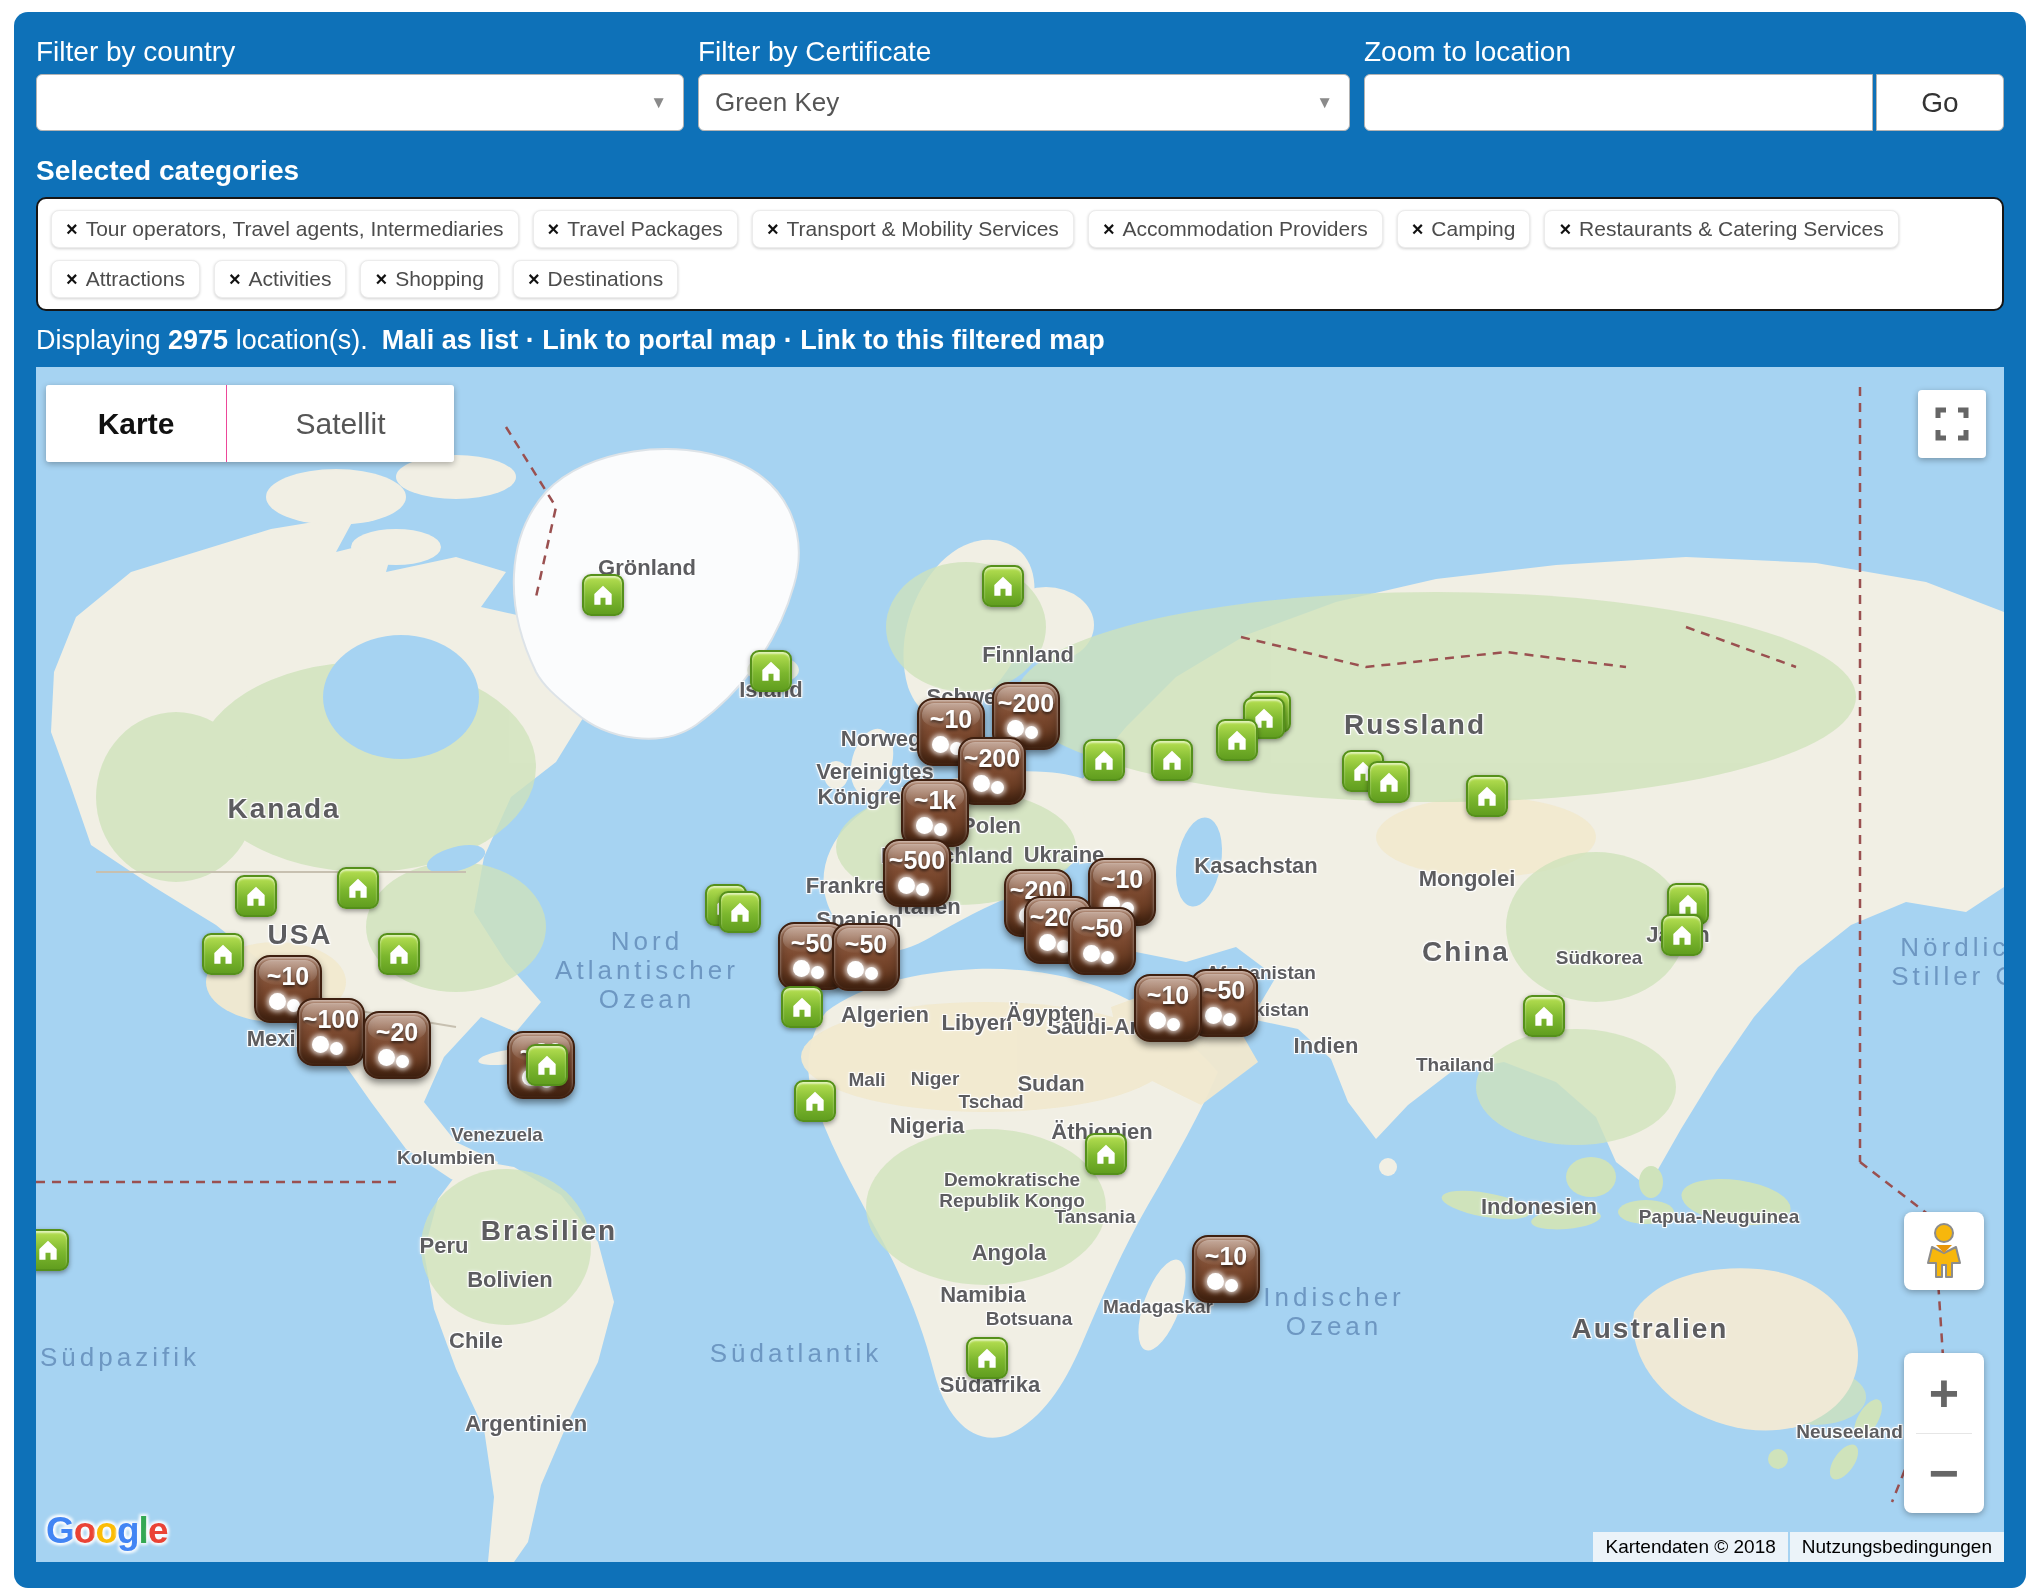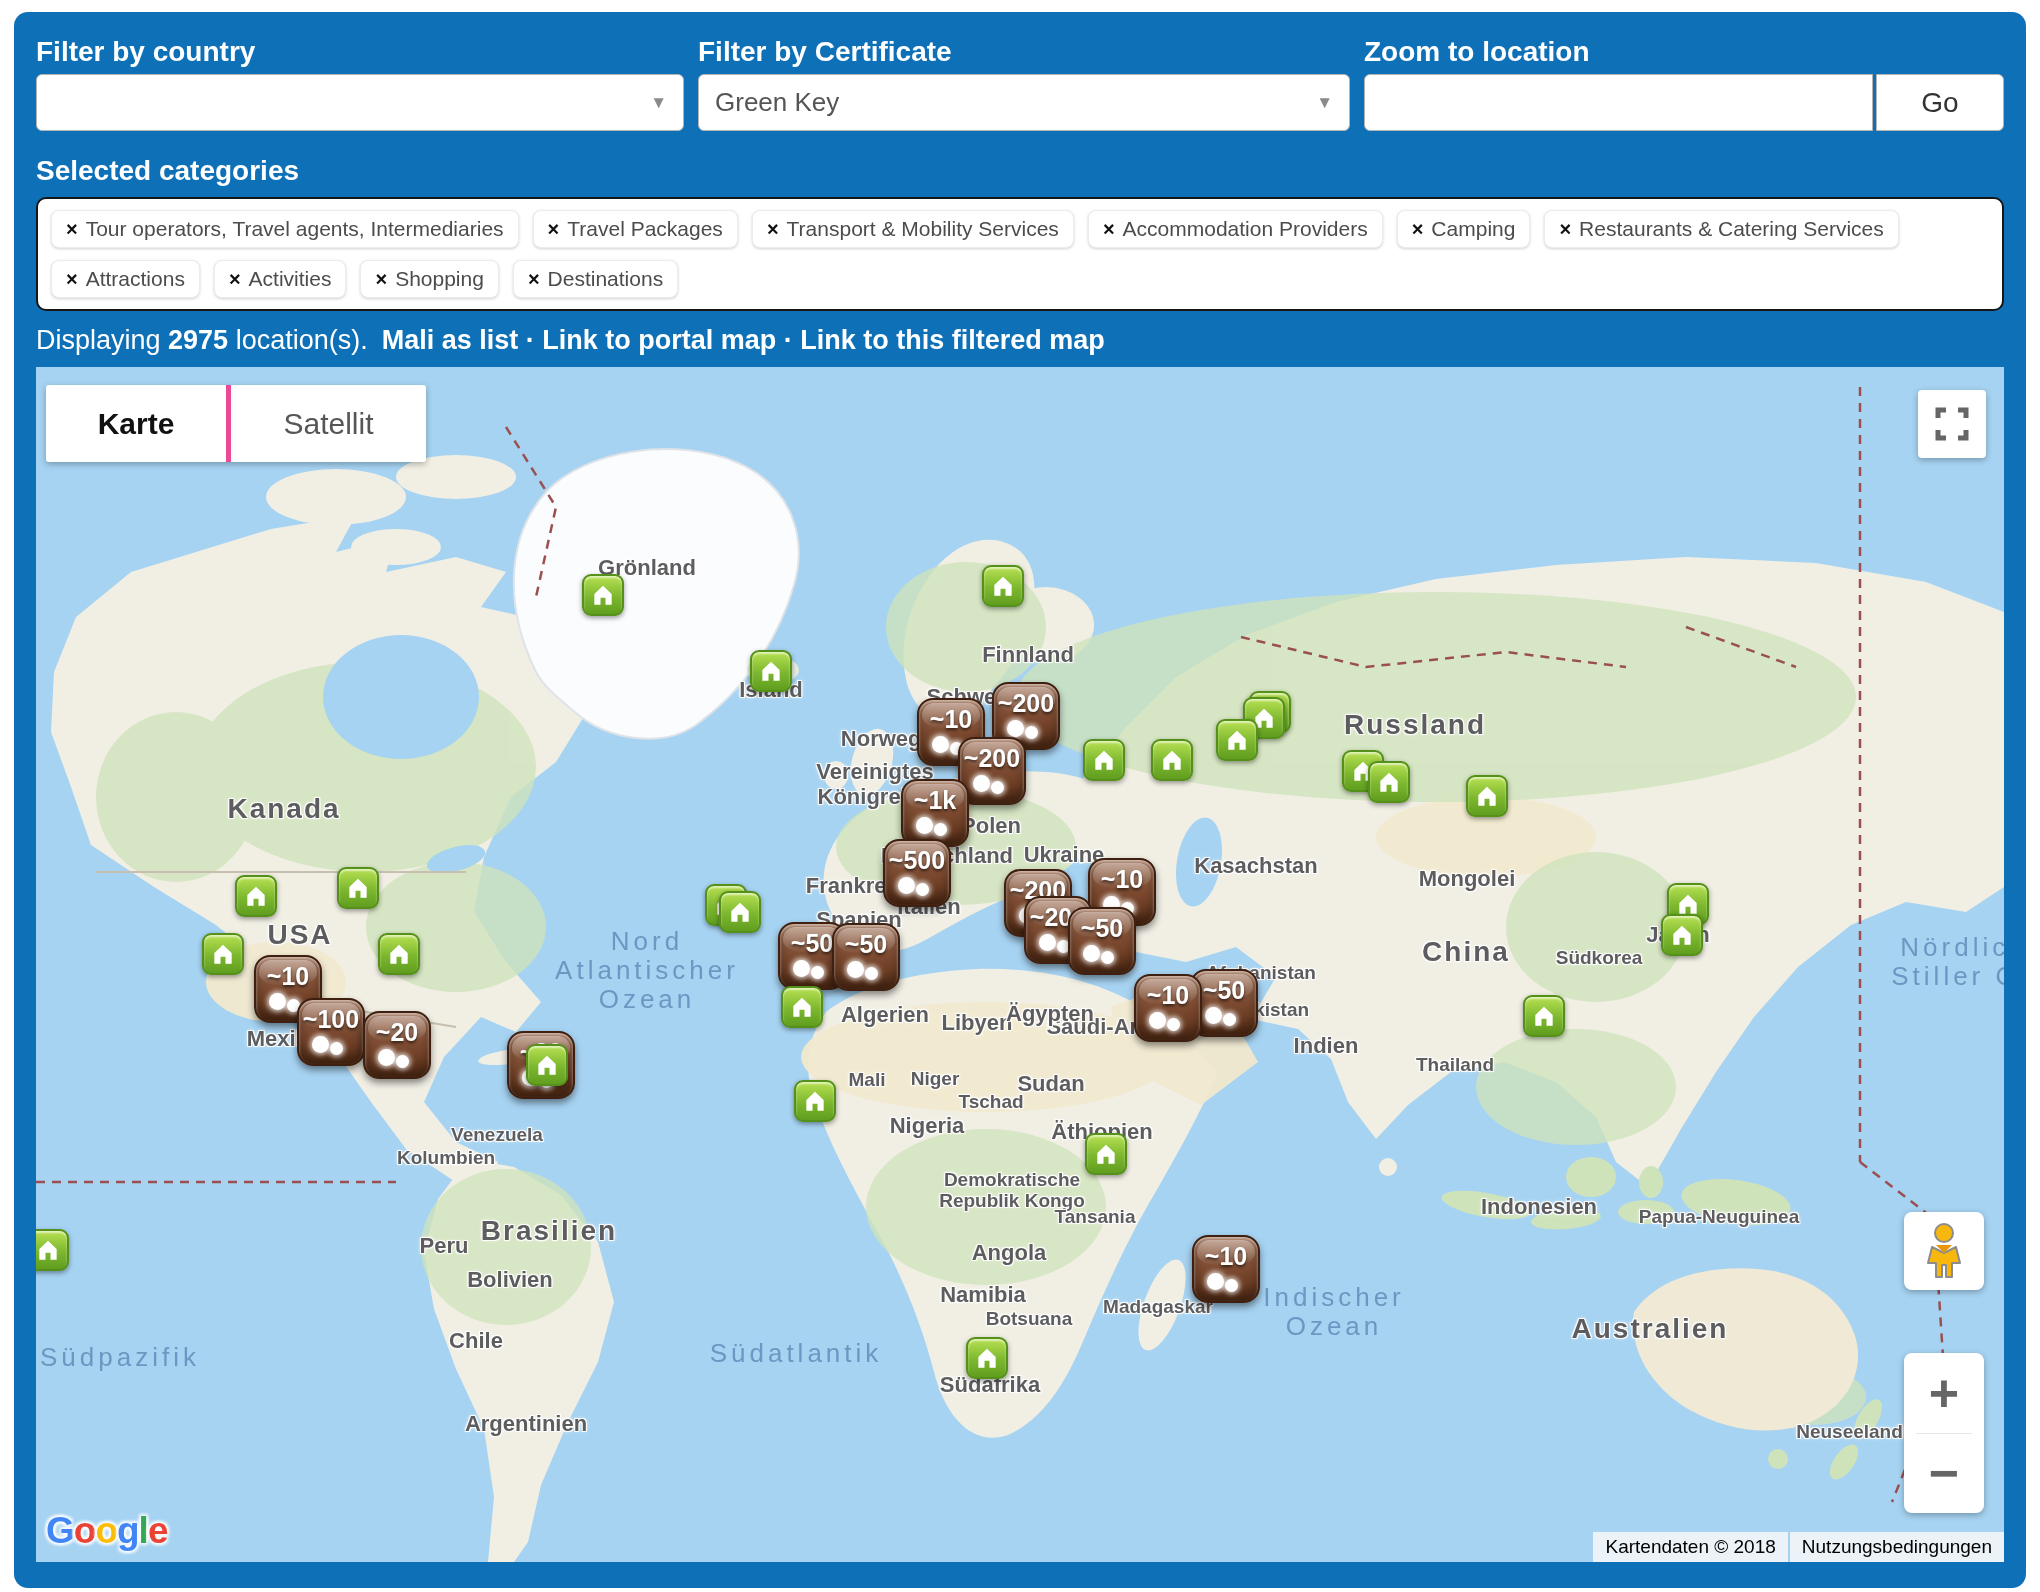--- a/index.html
+++ b/index.html
@@ -6,21 +6,21 @@
   html,body { width: 2040px; height: 1592px; overflow: hidden; background:#fff;
     font-family: "Liberation Sans", sans-serif; }
 
   
   .panel { position:absolute; left:14px; top:12px; width:2012px; height:1576px;
     background:#0e71b8; border-radius:14px; }
 
   
   .filters { display:flex; padding:24px 22px 0 22px; gap:14px; }
   .fcol1 { width:648px; } .fcol2 { width:652px; } .fcol3 { flex:1; }
-  .flabel { color:#fff; font-weight:bold; font-size:28px; height:38px; }
+  .flabel { color:#fff; font-weight:normal; font-size:28px; height:38px; }
   .selectbox { position:relative; height:57px; background:#fff; border:1px solid #b3b3b3;
     border-radius:6px; display:flex; align-items:center; padding:0 40px 0 16px;
     font-size:26px; color:#555; cursor:pointer; }
   .caret { position:absolute; right:16px; top:50%; transform:translateY(-50%);
     color:#8a8a8a; font-size:17px; }
   .zoomrow { display:flex; gap:3px; }
   .zoominput { flex:1; height:57px; background:#fff; border:1px solid #b3b3b3;
     border-radius:6px 0 0 6px; font-size:26px; color:#333; padding:0 14px; outline:none; }
   .gobtn { width:128px; height:57px; background:#fff; border:1px solid #b3b3b3;
     border-radius:0 6px 6px 0; font-size:28px; color:#333; cursor:pointer;
@@ -80,21 +80,21 @@
     box-shadow:inset 0 2px 2px rgba(255,255,255,.6), 0 2px 5px rgba(0,0,0,.4);
     display:flex; align-items:center; justify-content:center; }
   .house svg { width:26px; height:26px; display:block; }
 
   
   .maptype { position:absolute; left:10px; top:18px; z-index:8; display:flex;
     box-shadow:0 2px 6px rgba(0,0,0,.3); border-radius:3px; overflow:hidden; }
   .maptype .mtbtn { height:77px; background:#fff; display:flex; align-items:center;
     justify-content:center; font-size:30px; cursor:pointer; }
   .maptype .mtbtn.karte { width:180px; color:#111; font-weight:bold; }
-  .maptype .mtbtn.sat { width:200px; color:#565656; border-left:5px solid #ec4899; }
+  .maptype .mtbtn.sat { width:228px; color:#565656; border-left:1px solid #ec4899; }
 
   .fsbtn { position:absolute; right:18px; top:23px; width:68px; height:68px; background:#fff;
     border-radius:4px; z-index:8; cursor:pointer; box-shadow:0 2px 6px rgba(0,0,0,.3);
     display:flex; align-items:center; justify-content:center; }
 
   .pegman { position:absolute; right:20px; top:845px; width:80px; height:78px; background:#fff;
     border-radius:8px; z-index:8; cursor:pointer; box-shadow:0 2px 6px rgba(0,0,0,.3);
     display:flex; align-items:center; justify-content:center; }
 
   .zoomctl { position:absolute; right:20px; top:986px; width:80px; height:160px; background:#fff;

